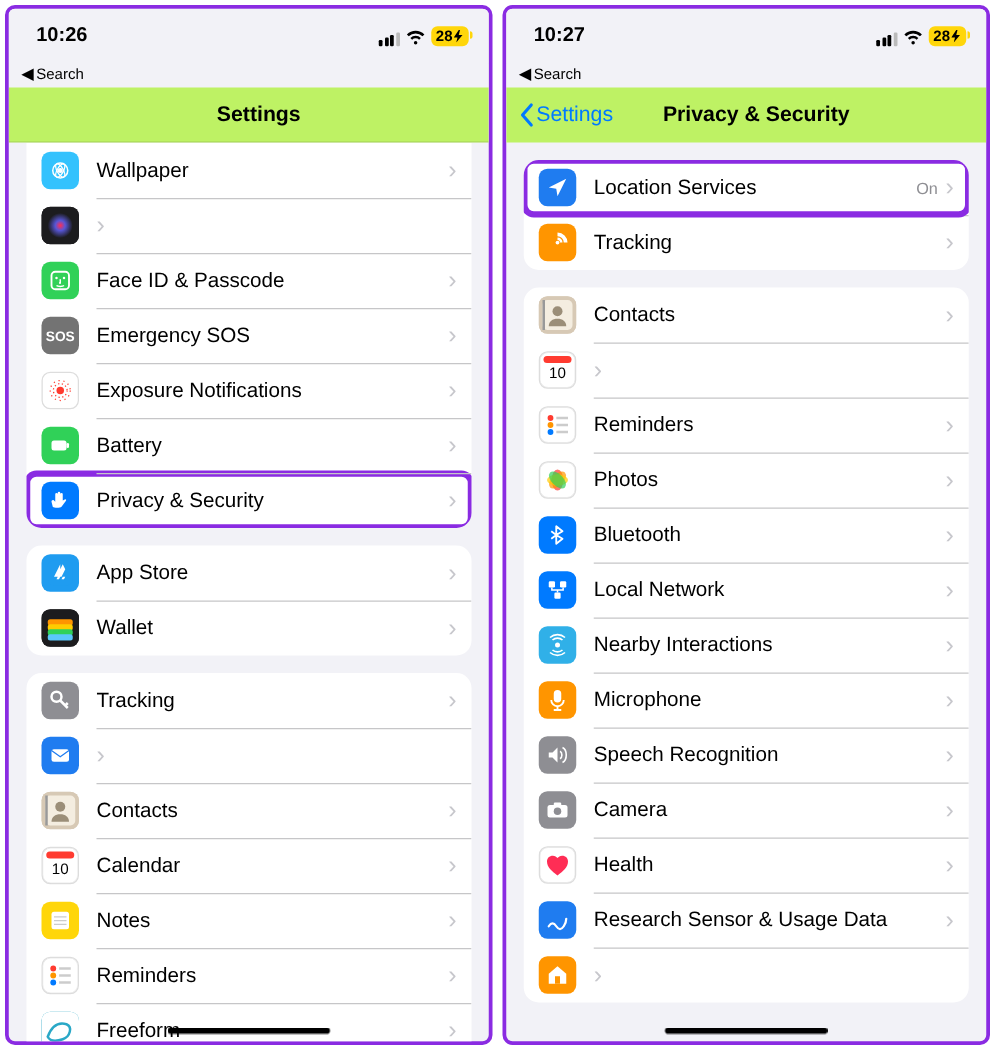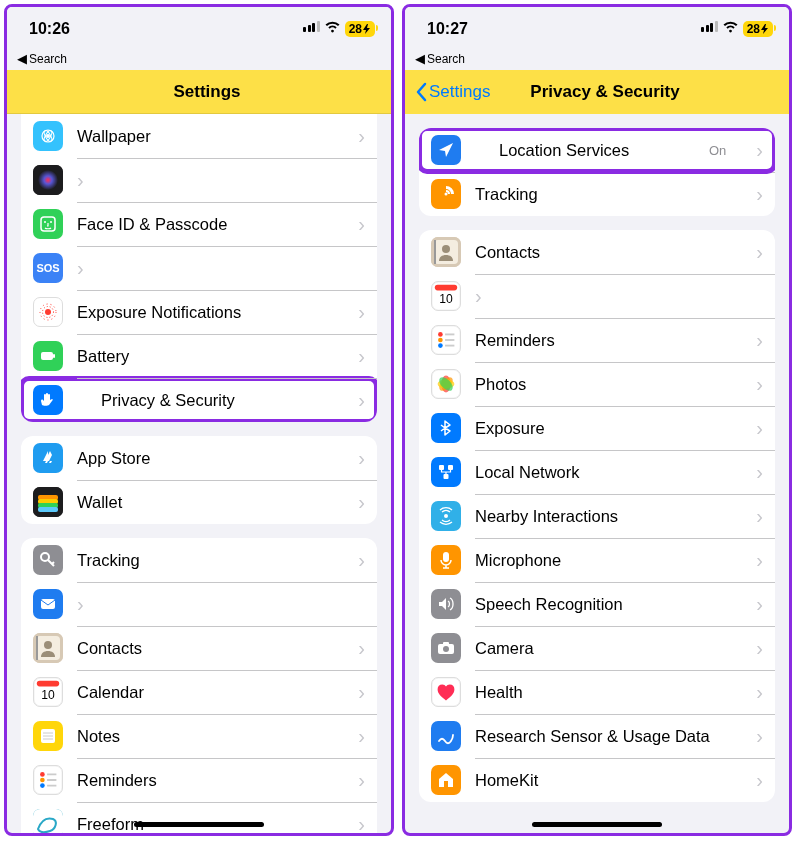--- a/index.html
+++ b/index.html
@@ -24,21 +24,21 @@
   .status-bar {
     height: 44px;
     display: flex;
     align-items: center;
     justify-content: space-between;
     padding: 0 16px 0 22px;
     font-size: 16px;
     font-weight: 600;
     background: #f2f2f7;
   }
-  .status-right { display: flex; align-items: flex-start; gap: 4px; }
+  .status-right { display: flex; align-items: flex-end; gap: 4px; }
   .signal { display: inline-flex; align-items: flex-end; gap: 1.5px; }
   .signal span { width: 3px; background: #000; border-radius: 1px; }
   .signal span:nth-child(1){height:5px}
   .signal span:nth-child(2){height:7px}
   .signal span:nth-child(3){height:9px}
   .signal span:nth-child(4){height:11px;background:#bbb}
   .wifi { font-size: 15px; }
   .battery {
     display: inline-flex; align-items: center;
     background: #ffd60a; border-radius: 5px;
@@ -50,21 +50,21 @@
     width:2px; height:6px; background:#ffd60a; border-radius:0 2px 2px 0;
   }
   .breadcrumb {
     font-size: 12px; padding: 0 10px 4px 10px; color: #000;
     display:flex; align-items:center; gap:2px;
     background: #f2f2f7;
   }
   .breadcrumb .chev { font-size: 13px; }
   .nav-header {
     display:flex; align-items:center; justify-content:center;
-    position: relative; height: 44px; background:#fde047;
+    position: relative; height: 44px; background:#bef264;
     border-bottom: 0.5px solid rgba(0,0,0,0.1);
     padding-left: 16px;
   }
   .nav-header.noborder { border-bottom: none; }
   .nav-title { font-size: 17px; font-weight: 600; }
   .nav-back {
     position:absolute; left:10px; color:#007aff; font-size:17px;
     display:flex; align-items:center; gap:2px;
   }
   .scroll { flex:1; overflow-y:auto; padding-bottom: 30px;}
@@ -88,21 +88,20 @@
     margin-right:14px; flex-shrink:0; color:#fff; font-size:16px;
   }
   .label { font-size:16.5px; color:#000; flex:1; }
   .detail { font-size:13px; color:#8e8e93; margin-right:6px;}
   .chevron { color:#c7c7cc; font-size:20px; font-weight:300;}
   .highlight {
     outline: 5px solid #8a2be2;
     outline-offset: -3px;
     border-radius: 8px;
     z-index: 2;
-    gap: 24px;
   }
   .home-indicator {
     position:absolute; bottom:6px; left:50%; transform:translateX(-50%);
     width:130px; height:5px; background:#000; border-radius:3px;
   }
   svg { display:block; }
 </style>
 </head>
 <body>
 
@@ -173,25 +172,26 @@
               <circle cx="7" cy="8" r="1" fill="#fff"></circle>
               <circle cx="13" cy="8" r="1" fill="#fff"></circle>
               <path d="M10 9v3h-1" stroke="#fff" stroke-width="1.2" fill="none"></path>
               <path d="M7 14c1 1 5 1 6 0" stroke="#fff" stroke-width="1.2" fill="none"></path>
             </svg>
           </div>
           <span class="label">Face ID &amp; Passcode</span>
           <span class="chevron">›</span>
         </div>
         <div class="row">
-          <div class="icon" style="background: #3b82f6;">
+          <div class="icon" style="background: #737373;">
             <svg width="30" height="20" viewBox="0 0 30 20">
               <text x="15" y="14" text-anchor="middle" fill="#fff" font-size="11" font-weight="700" font-family="sans-serif">SOS</text>
             </svg>
           </div>
+          <span class="label">Emergency SOS</span>
           <span class="chevron">›</span>
         </div>
         <div class="row">
           <div class="icon" style="background: rgb(255, 255, 255); border: 0.5px solid rgb(221, 221, 221);">
             <svg width="20" height="20" viewBox="0 0 20 20">
               <circle cx="10" cy="10" r="3" fill="#ff3b30"></circle>
               <g stroke="#ff3b30" stroke-width="1">
                 <circle cx="10" cy="10" r="5.5" fill="none" stroke-dasharray="1 2"></circle>
                 <circle cx="10" cy="10" r="8" fill="none" stroke-dasharray="1 3"></circle>
               </g>
@@ -444,21 +444,21 @@
           </div>
           <span class="label">Photos</span>
           <span class="chevron">›</span>
         </div>
         <div class="row">
           <div class="icon" style="background: rgb(0, 122, 255);">
             <svg width="20" height="20" viewBox="0 0 20 20">
               <path d="M9 3v14l5-4-5-3 5-3-5-4zM9 10L5 7m4 3l-4 3" stroke="#fff" stroke-width="1.5" fill="none" stroke-linejoin="round"></path>
             </svg>
           </div>
-          <span class="label">Exposure</span>
+          <span class="label">Bluetooth</span>
           <span class="chevron">›</span>
         </div>
         <div class="row">
           <div class="icon" style="background: rgb(0, 122, 255);">
             <svg width="20" height="20" viewBox="0 0 20 20">
               <rect x="3" y="3" width="5" height="5" rx="1" fill="#fff"></rect>
               <rect x="12" y="3" width="5" height="5" rx="1" fill="#fff"></rect>
               <rect x="7.5" y="12" width="5" height="5" rx="1" fill="#fff"></rect>
               <path d="M5.5 8v2h9V8M10 10v2" stroke="#fff" stroke-width="1.2" fill="none"></path>
             </svg>
@@ -526,19 +526,18 @@
           <span class="label">Research Sensor &amp; Usage Data</span>
           <span class="chevron">›</span>
         </div>
         <div class="row">
           <div class="icon" style="background: rgb(255, 149, 0);">
             <svg width="20" height="20" viewBox="0 0 20 20">
               <path d="M10 3l7 6v8H3v-8z" fill="#fff"></path>
               <rect x="8" y="11" width="4" height="6" fill="#ff9500"></rect>
             </svg>
           </div>
-          <span class="label">HomeKit</span>
           <span class="chevron">›</span>
         </div>
       </div>
     </div>
   <div class="home-indicator"></div>
 </div>
 
 </body></html>

